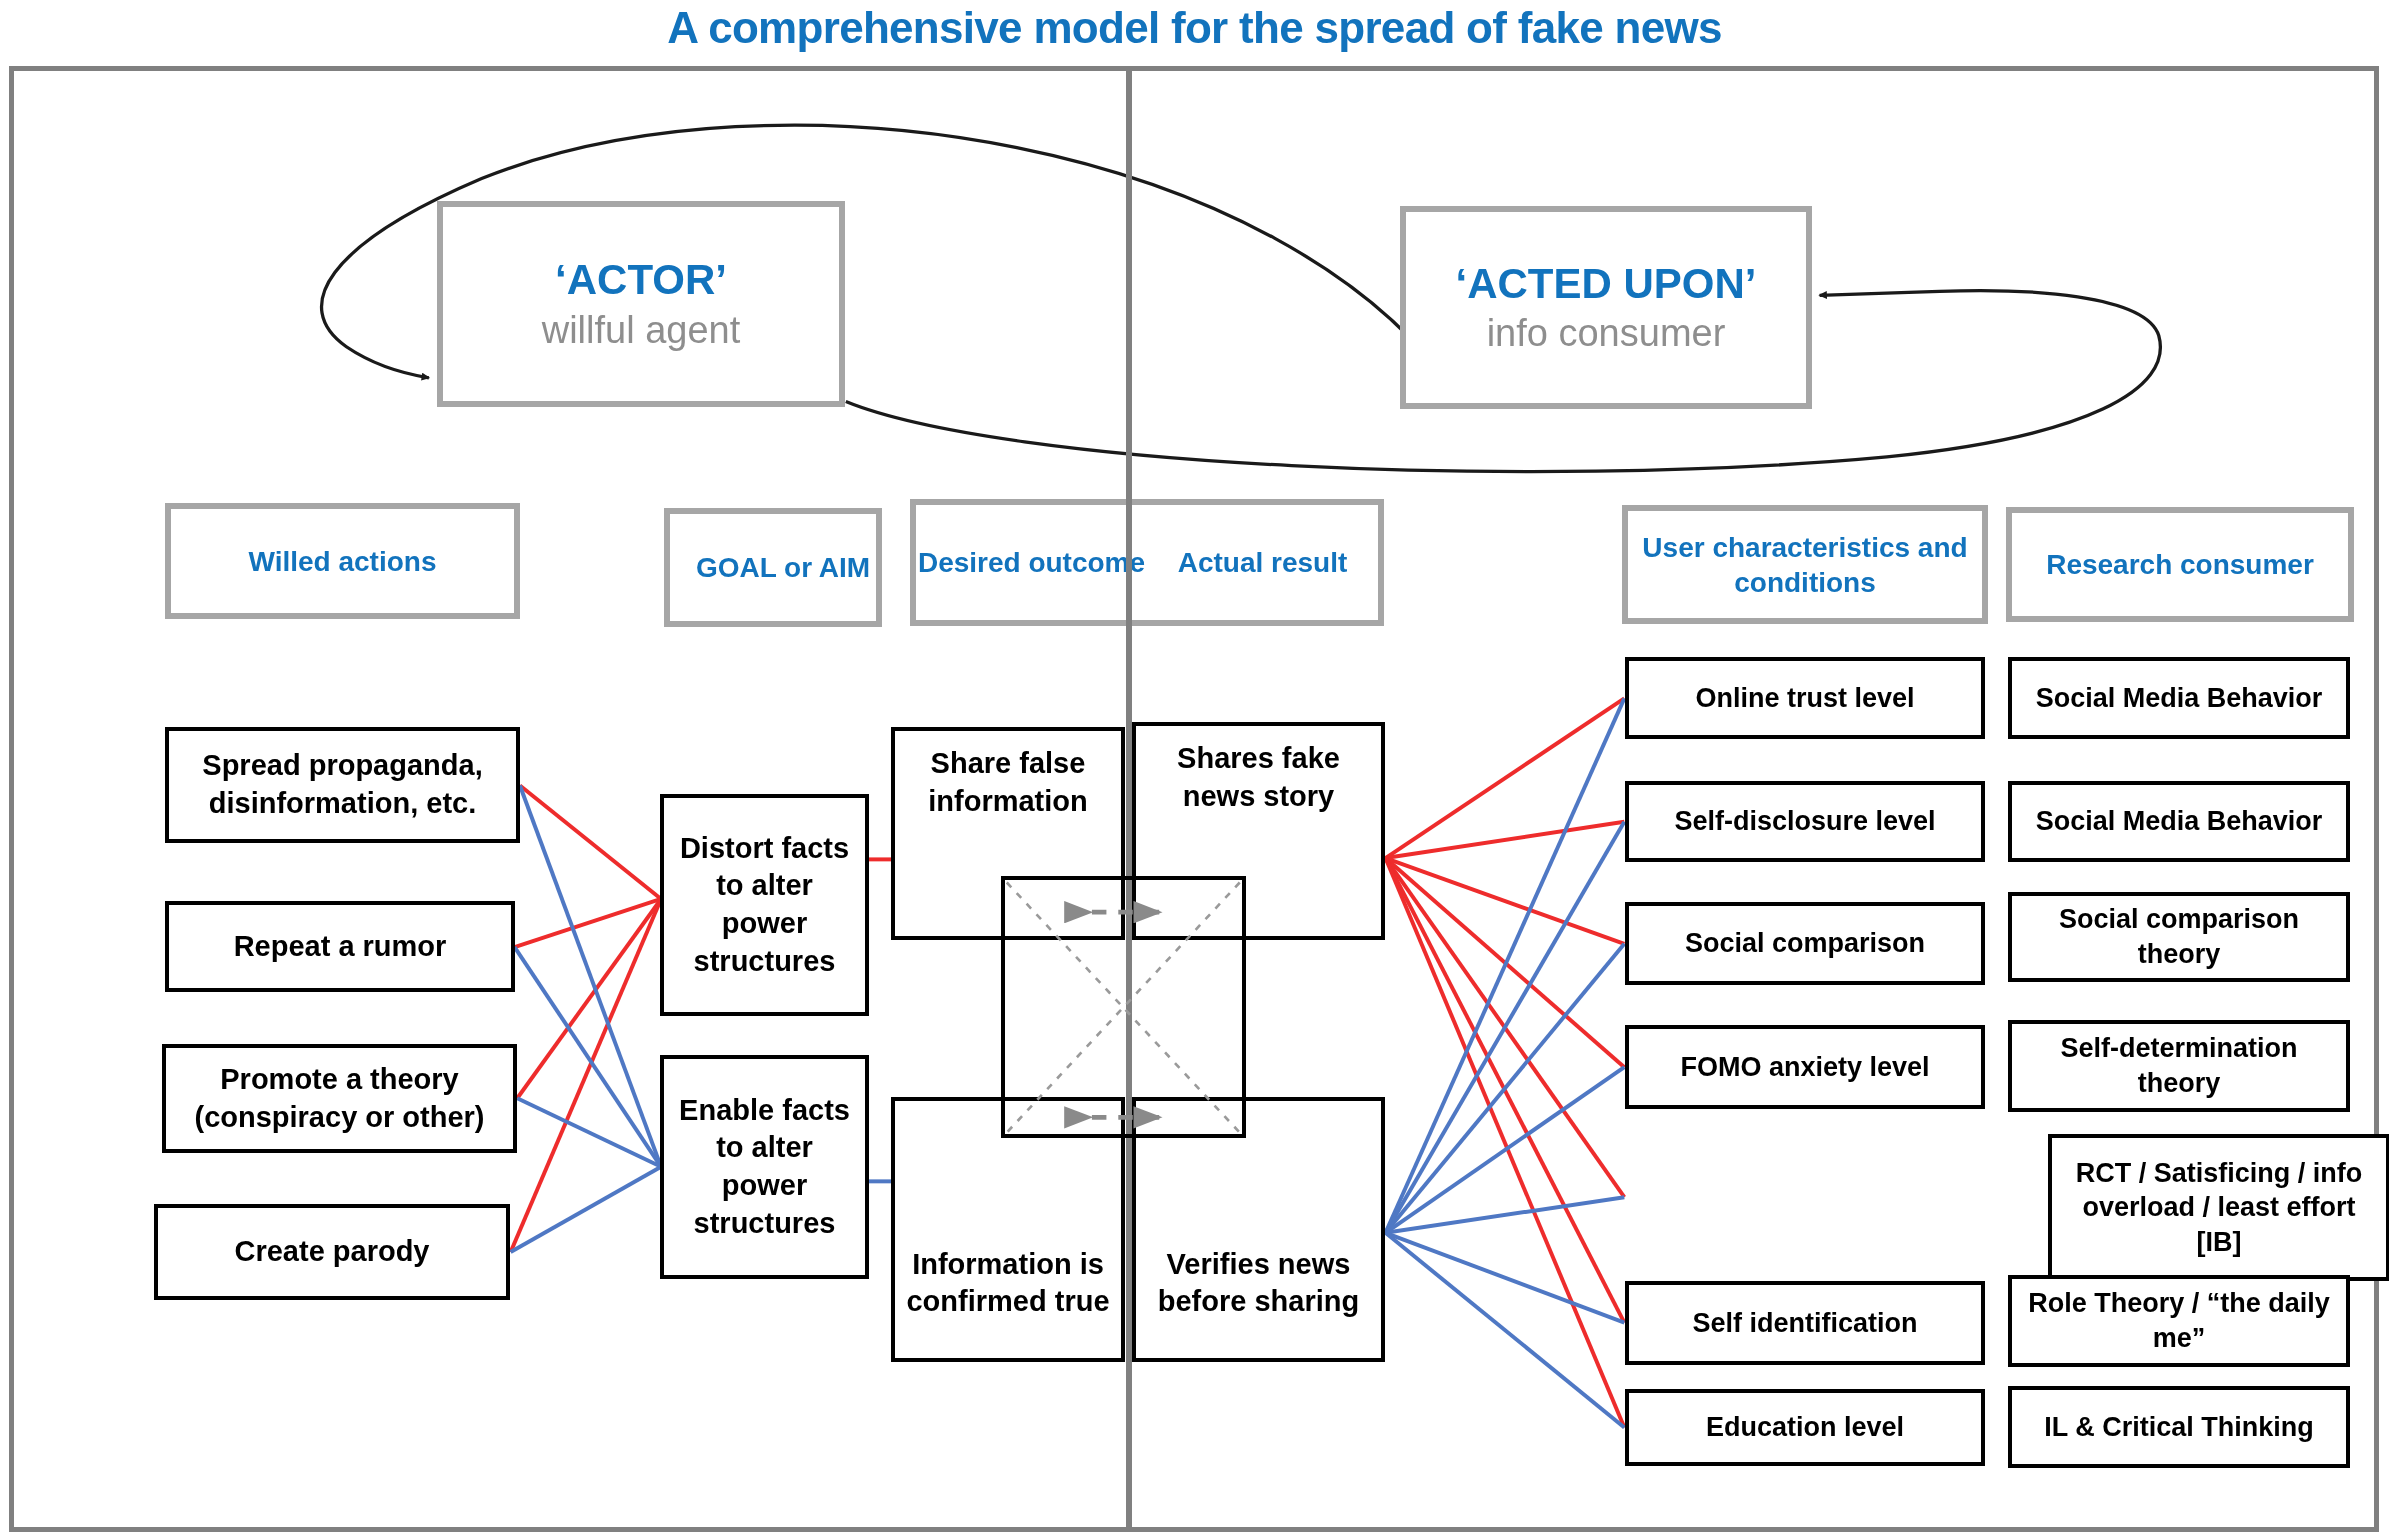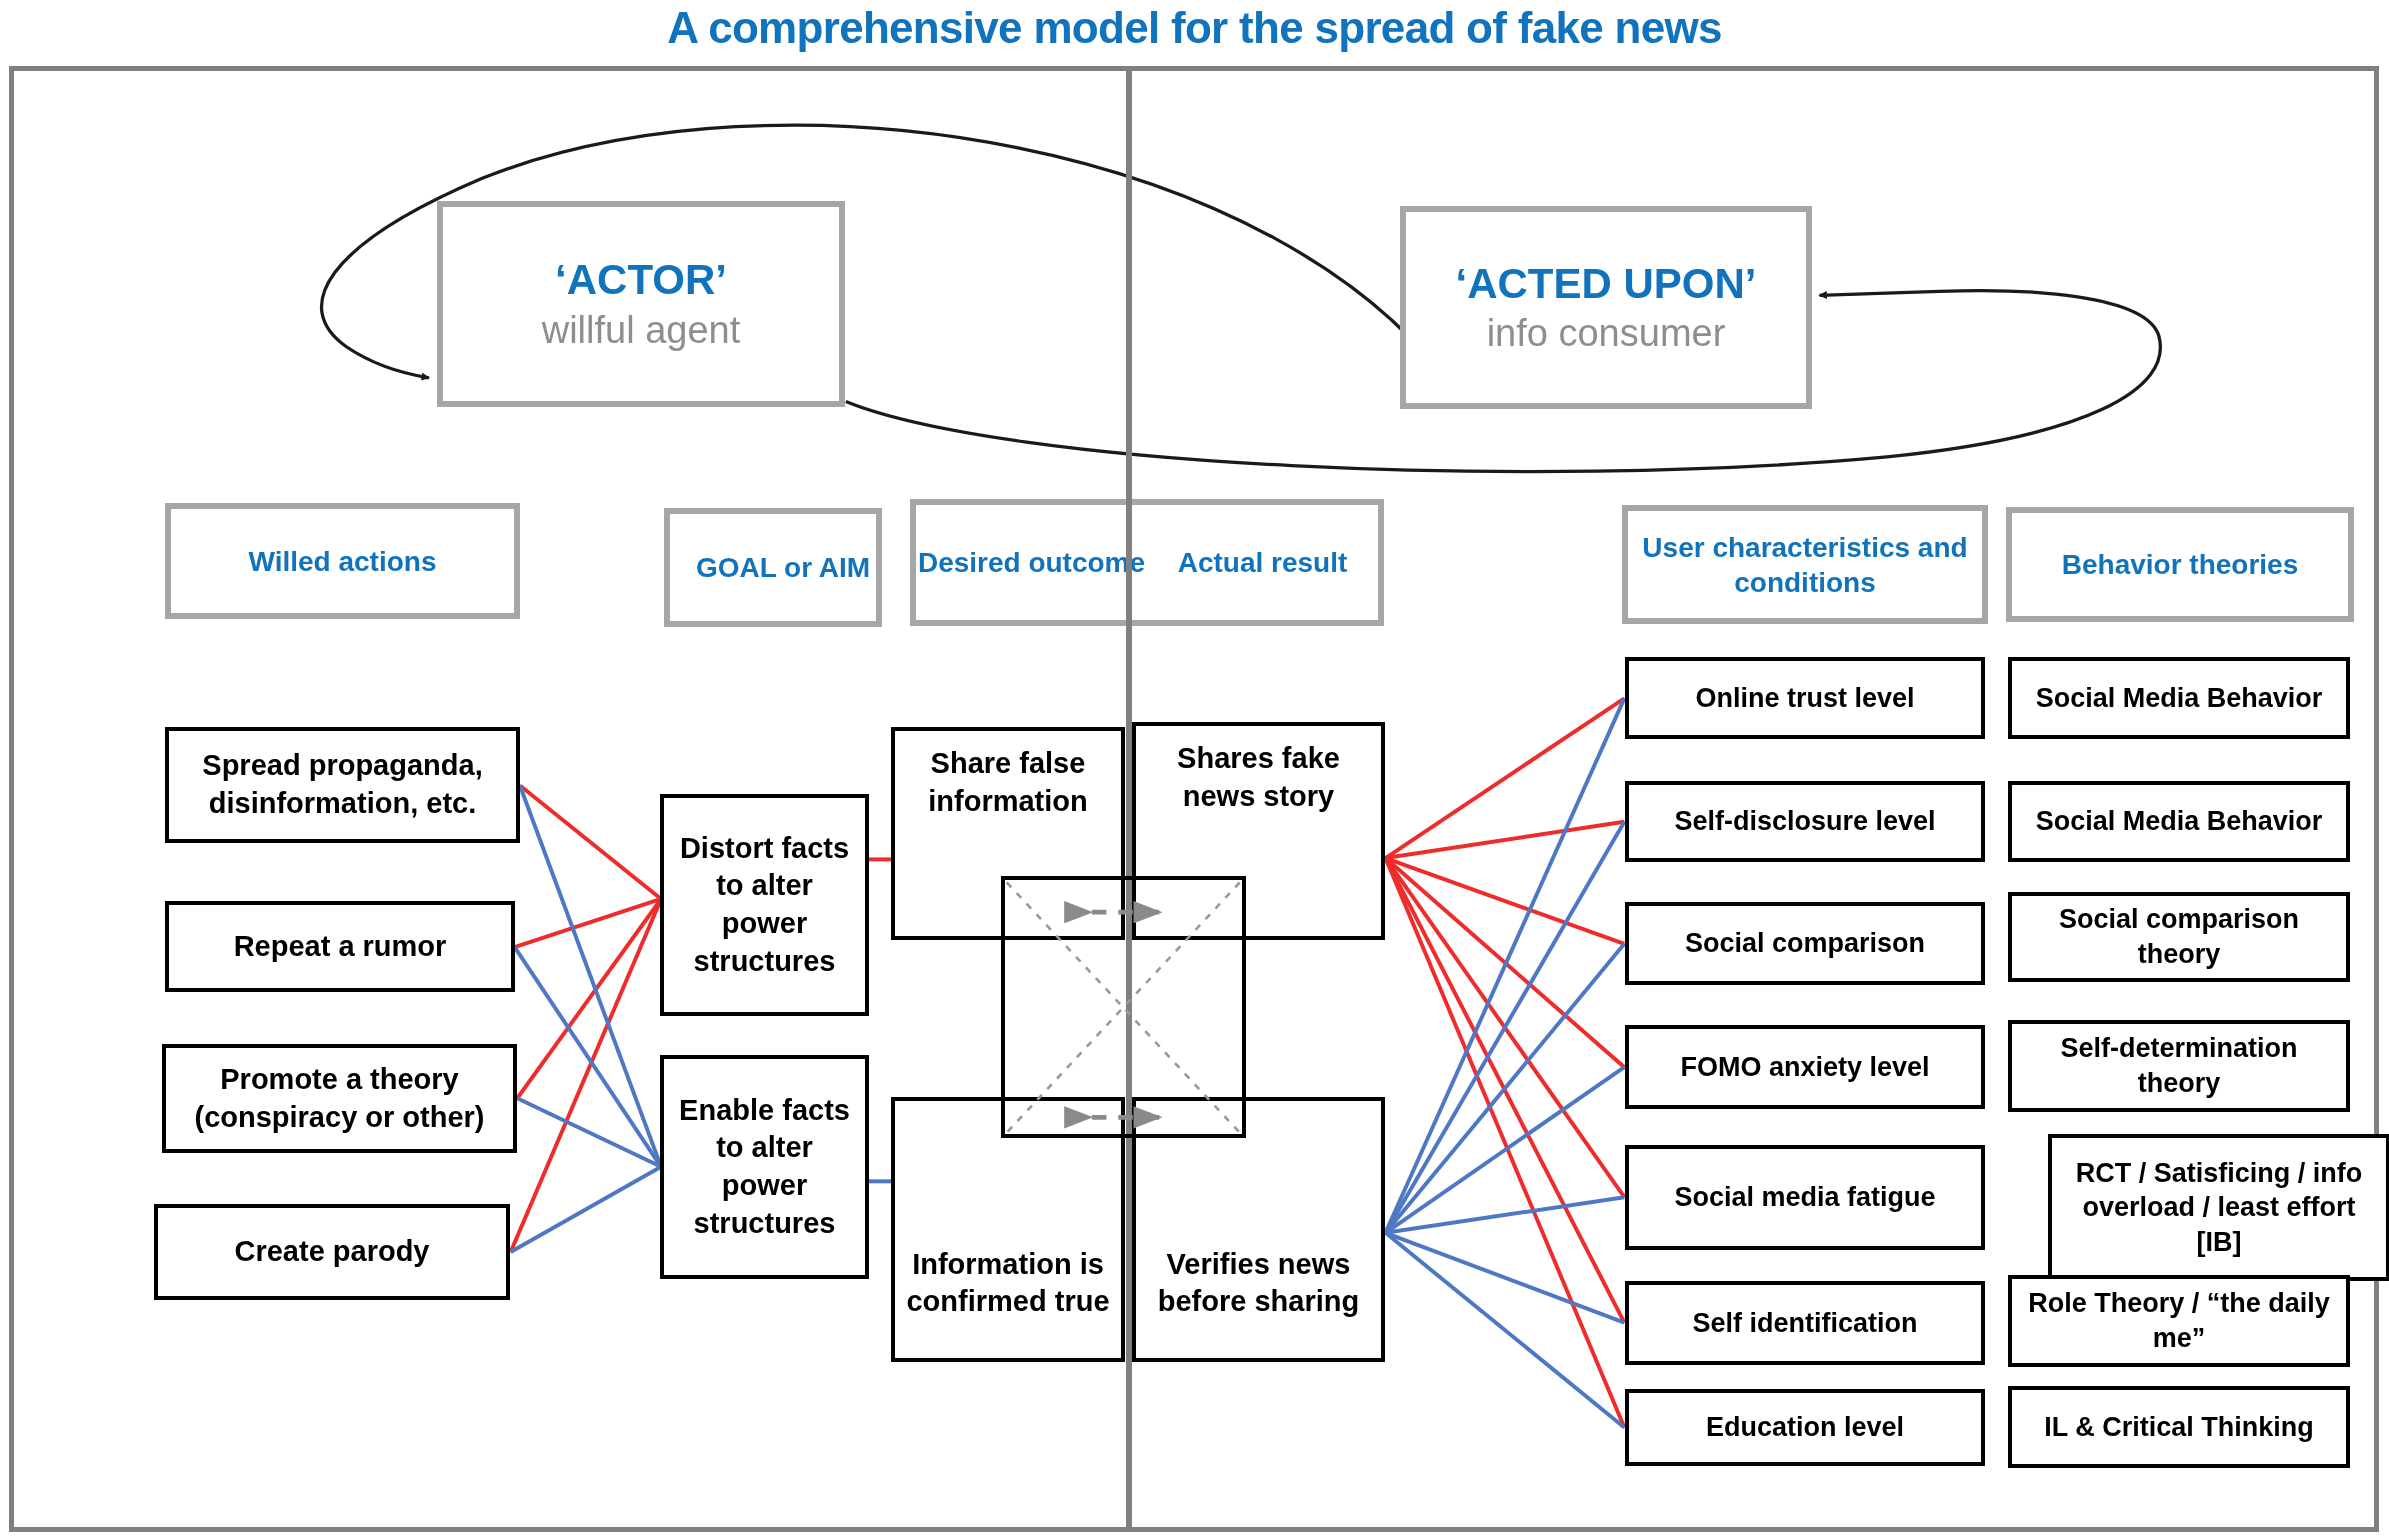--- a/index.html
+++ b/index.html
@@ -120,40 +120,39 @@
     <div class="t2">info consumer</div>
   </div>
 
   <div class="box gray-frame hdr" style="left:165px;top:503px;width:355px;height:116px;">Willed actions</div>
   <div class="box gray-frame hdr" style="left:664px;top:508px;width:218px;height:119px;padding-left:24px;">GOAL or AIM</div>
   <div class="box gray-frame combined" style="left:910px;top:499px;width:474px;height:127px;">
     <div class="half">Desired outcome</div>
     <div class="half">Actual result</div>
   </div>
   <div class="box gray-frame hdr" style="left:1622px;top:505px;width:366px;height:119px;">User characteristics and conditions</div>
-  <div class="box gray-frame hdr" style="left:2006px;top:507px;width:348px;height:115px;">Behavior theories</div>
+  <div class="box gray-frame hdr" style="left:2006px;top:507px;width:348px;height:115px;">Research consumer</div>
 
   <div class="box black-frame node" style="left:165px;top:727px;width:355px;height:116px;">Spread propaganda, disinformation, etc.</div>
   <div class="box black-frame node" style="left:165px;top:901px;width:350px;height:91px;">Repeat a rumor</div>
   <div class="box black-frame node" style="left:162px;top:1044px;width:355px;height:109px;">Promote a theory (conspiracy or other)</div>
   <div class="box black-frame node" style="left:154px;top:1204px;width:356px;height:96px;">Create parody</div>
 
   <div class="box black-frame node" style="left:660px;top:794px;width:209px;height:222px;">Distort facts to alter power structures</div>
   <div class="box black-frame node" style="left:660px;top:1055px;width:209px;height:224px;">Enable facts to alter power structures</div>
 
   <div class="box black-frame node top-align" style="left:891px;top:727px;width:234px;height:213px;">Share false information</div>
   <div class="box black-frame node top-align" style="left:1132px;top:722px;width:253px;height:218px;">Shares fake news story</div>
   <div class="box black-frame node low-align" style="left:891px;top:1097px;width:234px;height:265px;">Information is confirmed true</div>
   <div class="box black-frame node low-align" style="left:1132px;top:1097px;width:253px;height:265px;">Verifies news before sharing</div>
 
   <div class="box black-frame cell" style="left:1625px;top:657px;width:360px;height:82px;">Online trust level</div>
   <div class="box black-frame cell" style="left:1625px;top:781px;width:360px;height:81px;">Self-disclosure level</div>
   <div class="box black-frame cell" style="left:1625px;top:902px;width:360px;height:83px;">Social comparison</div>
   <div class="box black-frame cell" style="left:1625px;top:1025px;width:360px;height:84px;">FOMO anxiety level</div>
-  <div class="box black-frame cell" style="left:1625px;top:1145px;width:360px;height:105px;">Social media fatigue</div>
   <div class="box black-frame cell" style="left:1625px;top:1281px;width:360px;height:84px;">Self identification</div>
   <div class="box black-frame cell" style="left:1625px;top:1389px;width:360px;height:77px;">Education level</div>
 
   <div class="box black-frame cell" style="left:2008px;top:657px;width:342px;height:82px;">Social Media Behavior</div>
   <div class="box black-frame cell" style="left:2008px;top:781px;width:342px;height:81px;">Social Media Behavior</div>
   <div class="box black-frame cell" style="left:2008px;top:892px;width:342px;height:90px;">Social comparison theory</div>
   <div class="box black-frame cell" style="left:2008px;top:1020px;width:342px;height:92px;">Self-determination theory</div>
   <div class="box black-frame cell" style="left:2008px;top:1134px;width:342px;height:147px;margin-left:40px;">RCT / Satisficing / info overload / least effort [IB]</div>
   <div class="box black-frame cell" style="left:2008px;top:1275px;width:342px;height:92px;">Role Theory / “the daily me”</div>
   <div class="box black-frame cell" style="left:2008px;top:1386px;width:342px;height:82px;">IL &amp; Critical Thinking</div>

